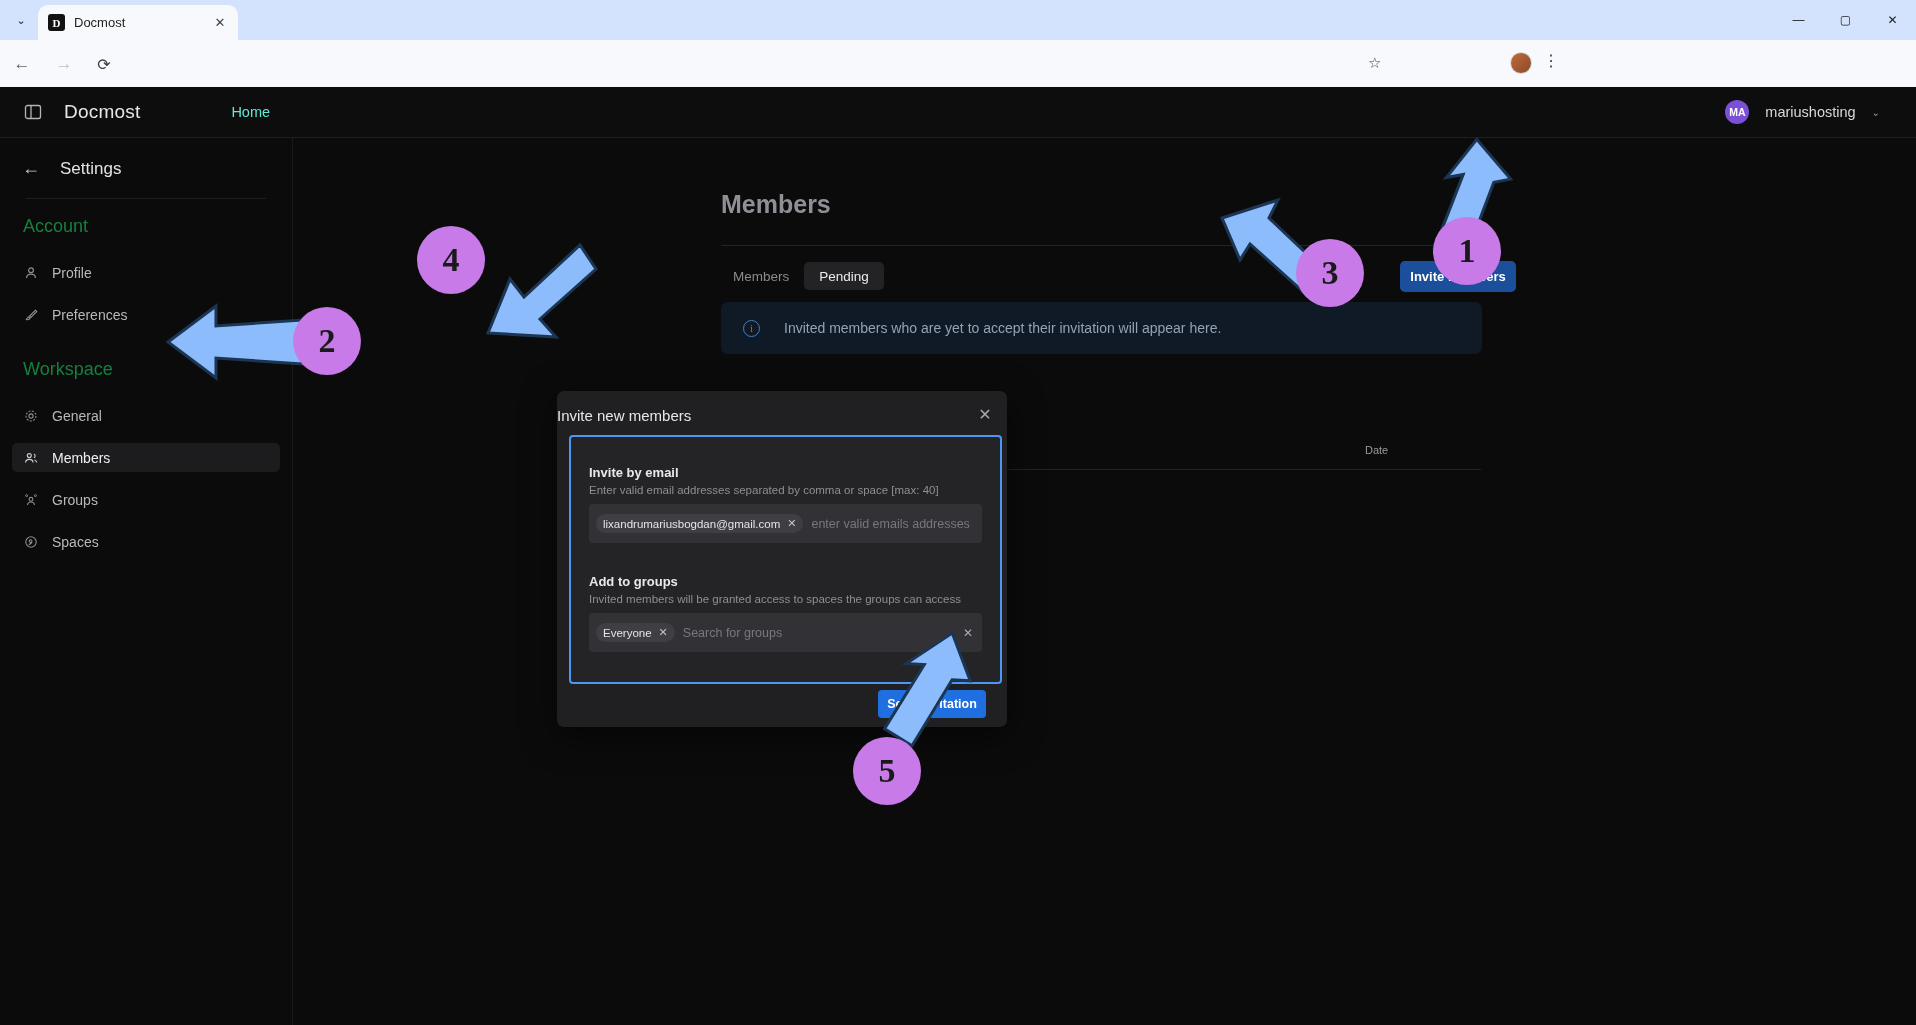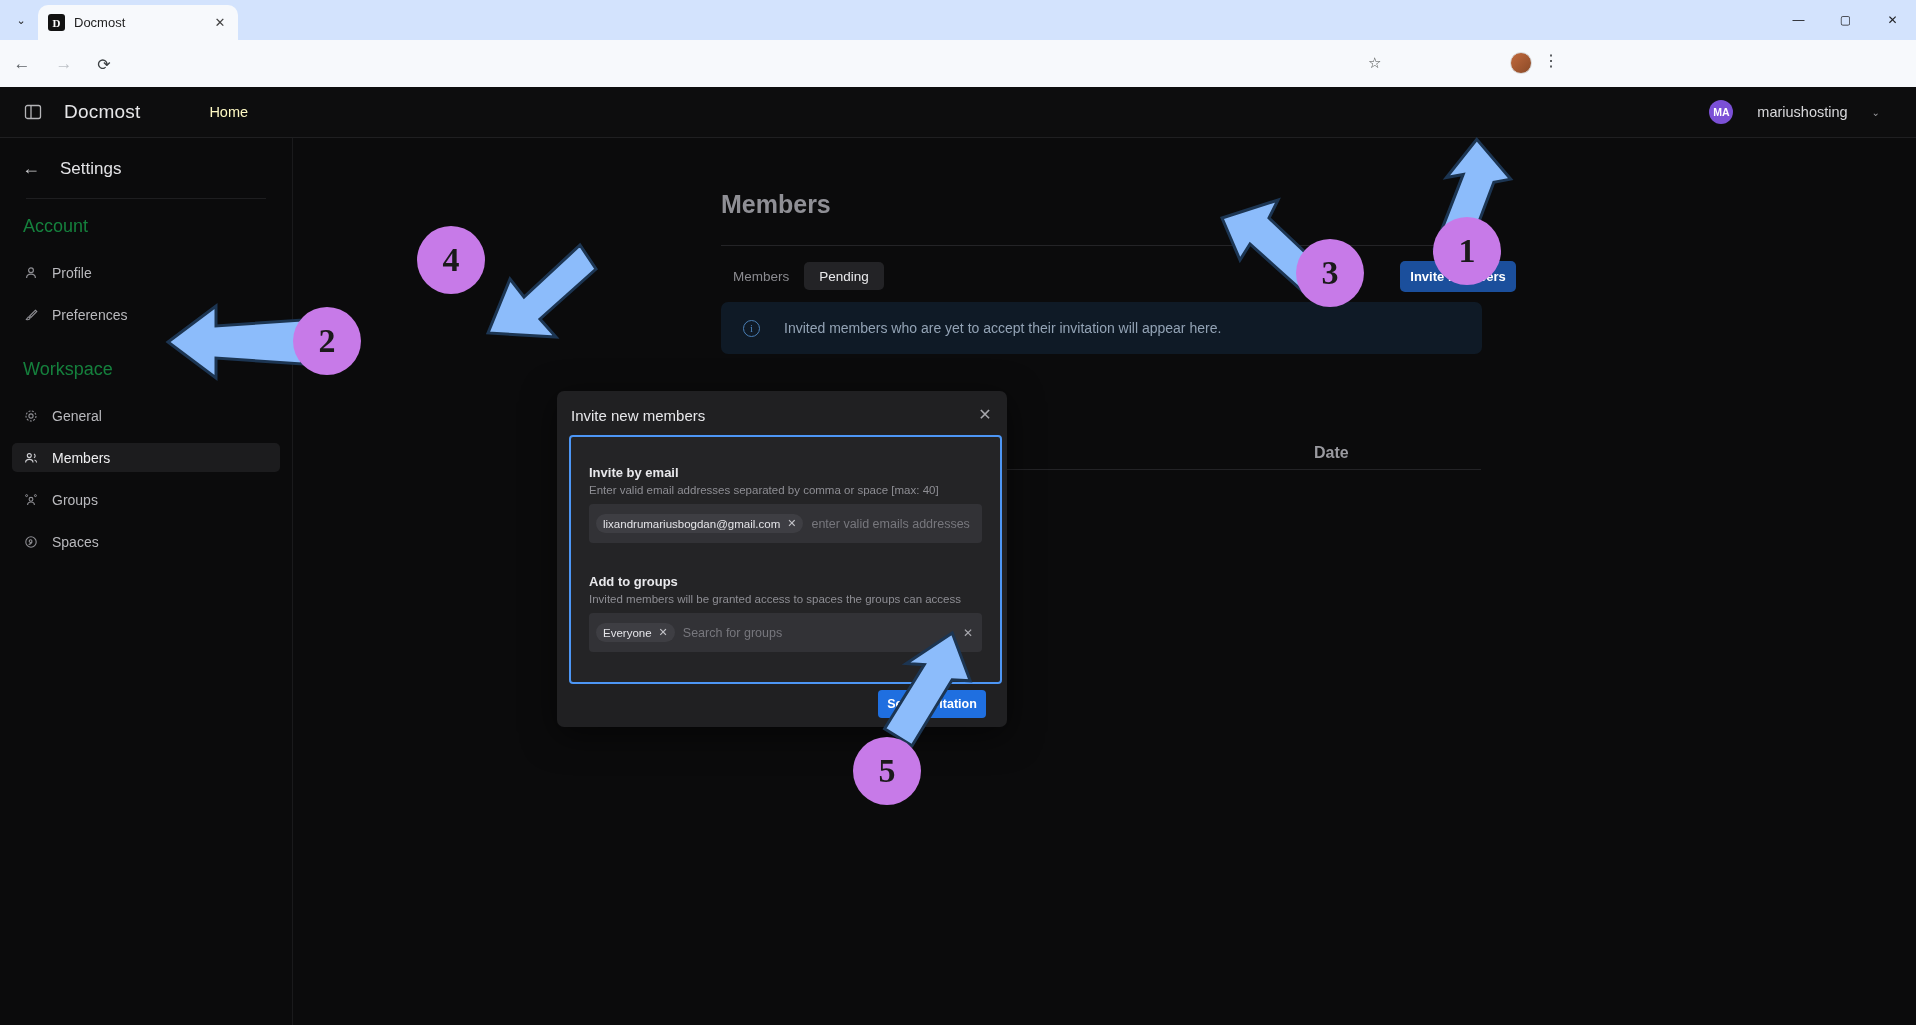--- a/index.html
+++ b/index.html
@@ -69,22 +69,22 @@
   
   .app { position: absolute; left: 0; top: 87px; width: 1916px; height: 938px; background: #0b0b0c; }
 
   .app-header {
     position: absolute; left: 0; top: 0; width: 1916px; height: 51px;
     background: #0d0d0e; border-bottom: 1px solid #1f1f21;
     display: flex; align-items: center;
   }
   .sidebar-toggle { margin-left: 22px; width: 22px; height: 22px; color: #b5b5b8; display: flex; align-items: center; justify-content: center; }
   .app-brand { margin-left: 20px; font-size: 19px; color: #e6e6e8; font-weight: 400; letter-spacing: .2px; }
-  .nav-home { margin-left: 69px; font-size: 14.5px; color: #fef9c3; }
-  .user-chip { position: absolute; right: 36px; display: flex; align-items: center; gap: 24px; }
+  .nav-home { margin-left: 91px; font-size: 14.5px; color: #5eead4; }
+  .user-chip { position: absolute; right: 36px; display: flex; align-items: center; gap: 16px; }
   .user-avatar {
     width: 24px; height: 24px; border-radius: 50%;
     background: #7b50d6; color: #fff; font-size: 10.5px; font-weight: 600;
     display: flex; align-items: center; justify-content: center;
   }
   .user-name { font-size: 14.5px; color: #d8d8db; }
   .user-caret { font-size: 10px; color: #9a9a9e; }
 
   
   .sidebar {
@@ -124,31 +124,31 @@
     width: 17px; height: 17px; border-radius: 50%; border: 1.4px solid #4a7fb5;
     color: #4a7fb5; font-size: 11px; display: flex; align-items: center; justify-content: center;
     font-family: "Liberation Serif", serif;
   }
   .info-text { font-size: 14px; color: #93a3b5; }
   .invite-btn {
     position: absolute; left: 1107px; top: 123px; width: 116px; height: 31px;
     background: #1b4f9c; border-radius: 5px; color: #fff; font-size: 13px; font-weight: 600;
     display: flex; align-items: center; justify-content: center;
   }
-  .col-date { position: absolute; left: 1021px; top: 306px; font-size: 16px; color: #9a9aa0; font-weight: 700; }
+  .col-date { position: absolute; left: 1072px; top: 306px; font-size: 11px; color: #9a9aa0; font-weight: 400; }
   .table-rule { position: absolute; left: 428px; top: 331px; width: 760px; height: 1px; background: #232326; }
 
   
   .modal {
     position: absolute; left: 557px; top: 304px; width: 450px; height: 336px;
     background: #202022; border-radius: 7px;
     box-shadow: 0 8px 34px rgba(0,0,0,.55);
   }
   .modal-head { position: relative; height: 48px; display: flex; align-items: center; }
-  .modal-title { margin-left: 14px; font-size: 15px; color: #e7e7ea; }
+  .modal-title { font-size: 15px; color: #e7e7ea; }
   .modal-close { position: absolute; right: 13px; top: 14px; font-size: 16px; color: #a6a6ab; width: 18px; text-align: center; }
   .modal-body {
     position: absolute; left: 12px; top: 44px; width: 433px; height: 249px;
     border: 2px solid #4d96f5; border-radius: 4px; background: #242426;
     padding: 28px 18px 0 18px;
   }
   .field-label { font-size: 13px; font-weight: 700; color: #e9e9ec; }
   .field-hint { font-size: 11.5px; color: #8e8e94; margin-top: 4px; }
   .field-input {
     margin-top: 8px; height: 39px; background: #323236; border-radius: 4px;

